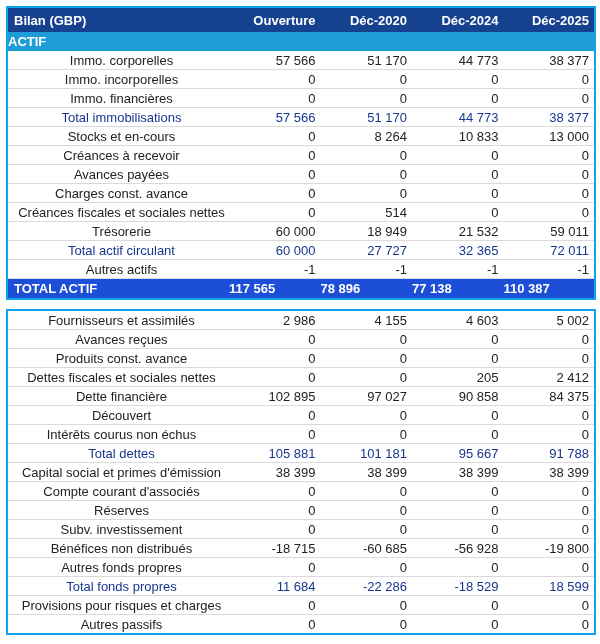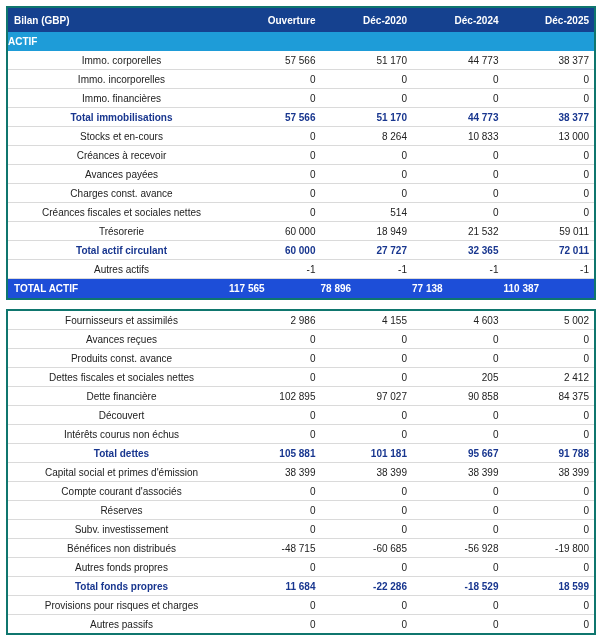--- a/index.html
+++ b/index.html
@@ -12,22 +12,22 @@
     width: 600px;
     height: 644px;
     box-sizing: border-box;
     padding: 6px;
     background: #ffffff;
   }
   table.block {
     width: 588px;
     table-layout: fixed;
     border-collapse: collapse;
-    border: 2px solid #0f766e;
-    font-size: 10px;
+    border: 2px solid #0ea5e9;
+    font-size: 13px;
   }
   table.block + table.block {
     margin-top: 9px;
   }
   col.c-label { width: 222px; }
   col.c-num   { width: 91.5px; }
 
   
   tr.head-row th {
     background: #15418f;
@@ -58,21 +58,21 @@
     border-bottom: 1px solid #dadada;
     vertical-align: middle;
     padding: 0;
     background: #ffffff;
   }
   tr.data-row td.label { text-align: center; padding-left: 6px; }
   tr.data-row td.num   { text-align: right; padding-right: 5px; }
 
   
   tr.data-row.subtotal td {
-    font-weight: bold;
+    font-weight: normal;
     color: #18368f;
     margin-left: 18px;
   }
 
   
   tr.total-row td {
     background: #1d4ed8;
     color: #ffffff;
     font-weight: bold;
     height: 19px;
@@ -290,21 +290,21 @@
         </tr>
         <tr class="data-row">
           <td class="label">Subv. investissement</td>
           <td class="num">0</td>
           <td class="num">0</td>
           <td class="num">0</td>
           <td class="num">0</td>
         </tr>
         <tr class="data-row">
           <td class="label">Bénéfices non distribués</td>
-          <td class="num">-48 715</td>
+          <td class="num">-18 715</td>
           <td class="num">-60 685</td>
           <td class="num">-56 928</td>
           <td class="num">-19 800</td>
         </tr>
         <tr class="data-row">
           <td class="label">Autres fonds propres</td>
           <td class="num">0</td>
           <td class="num">0</td>
           <td class="num">0</td>
           <td class="num">0</td>

